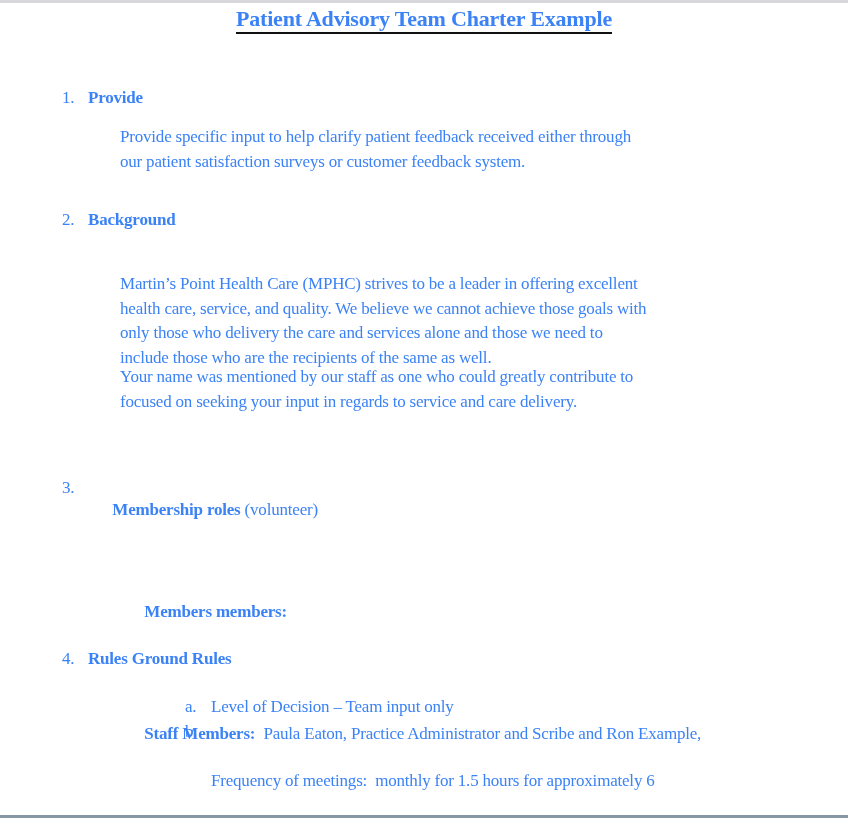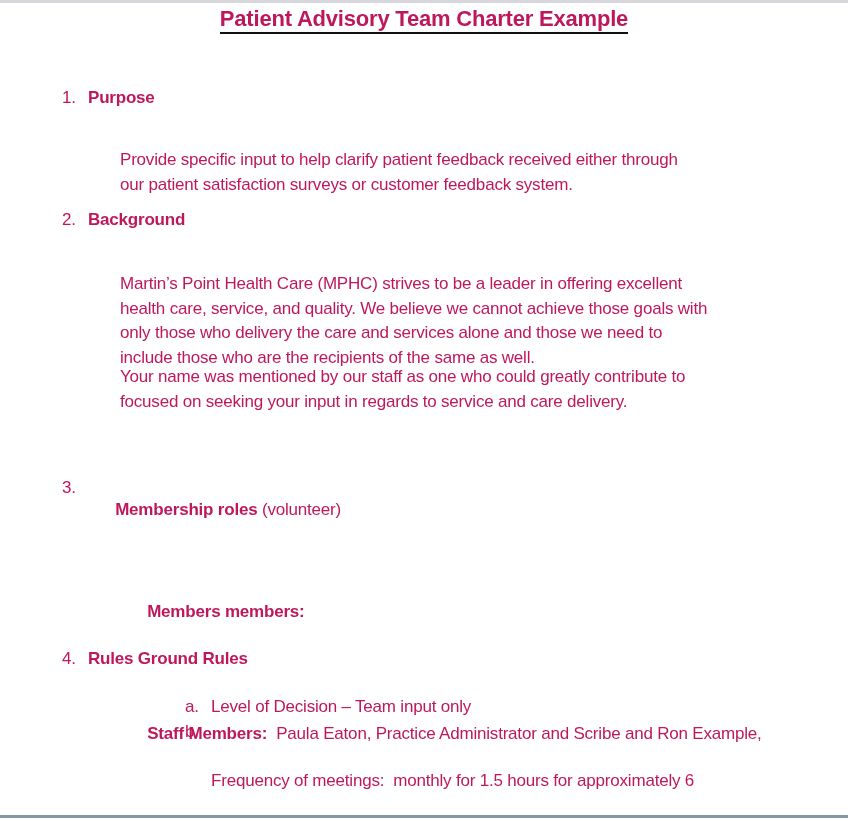--- a/index.html
+++ b/index.html
@@ -3,22 +3,22 @@
 <meta charset="utf-8">
 <style>
   * { margin: 0; padding: 0; box-sizing: border-box; }
   html, body { background: #ffffff; }
   .page {
     position: relative;
     width: 848px;
     height: 821px;
     background: #ffffff;
     overflow: hidden;
-    font-family: Liberation Sans, sans-serif;
-    color: #be185d;
+    font-family: Liberation Serif, serif;
+    color: #3b82f6;
     letter-spacing: -0.2px;
   }
   .edge-line { position: absolute; left: 0; right: 0; }
   .edge-line.top { top: 0; height: 3px; background: #d8d8dc; }
   .edge-line.bottom { top: 815; height: 3px; background: #8796a4; top: 815px; }
 
   .doc-title {
     position: absolute;
     top: 5px; left: 0; right: 0;
     text-align: center;
@@ -68,21 +68,21 @@
   }
   .rule-item { display: flex; }
   .rule-item .letter {
     width: 26px;
     flex: 0 0 26px;
   }
   .rule-item .rule-text { white-space: pre-wrap; }
 
   
   #sec1-heading { top: 87px; }
-  #sec1-para    { top: 148px; }
+  #sec1-para    { top: 125px; }
   #sec2-heading { top: 209px; }
   #sec2-para1   { top: 272px; }
   #sec2-para2   { top: 365px; }
   #sec3-heading { top: 477px; }
   #roles-block  { top: 526px; }
   #sec4-heading { top: 648px; }
   #rules-block  { top: 695px; }
 </style>
 </head>
 <body>
@@ -90,21 +90,21 @@
 <div class="page">
 
   <div class="edge-line top"></div>
 
   <div class="doc-title">
     <span class="underlined">Patient Advisory Team Charter Example</span>
   </div>
 
   <div class="section-heading" id="sec1-heading">
     <span class="num">1.</span>
-    <span class="head-text">Purpose</span>
+    <span class="head-text">Provide</span>
   </div>
   <div class="body-block" id="sec1-para"><div class="line">Provide specific input to help clarify patient feedback received either through</div><div class="line">our patient satisfaction surveys or customer feedback system.</div></div>
 
   <div class="section-heading" id="sec2-heading">
     <span class="num">2.</span>
     <span class="head-text">Background</span>
   </div>
   <div class="body-block" id="sec2-para1"><div class="line">Martin’s Point Health Care (MPHC) strives to be a leader in offering excellent</div><div class="line">health care, service, and quality. We believe we cannot achieve those goals with</div><div class="line">only those who delivery the care and services alone and those we need to</div><div class="line">include those who are the recipients of the same as well.</div></div>
   <div class="body-block" id="sec2-para2"><div class="line">Your name was mentioned by our staff as one who could greatly contribute to</div><div class="line">focused on seeking your input in regards to service and care delivery.</div></div>
 

